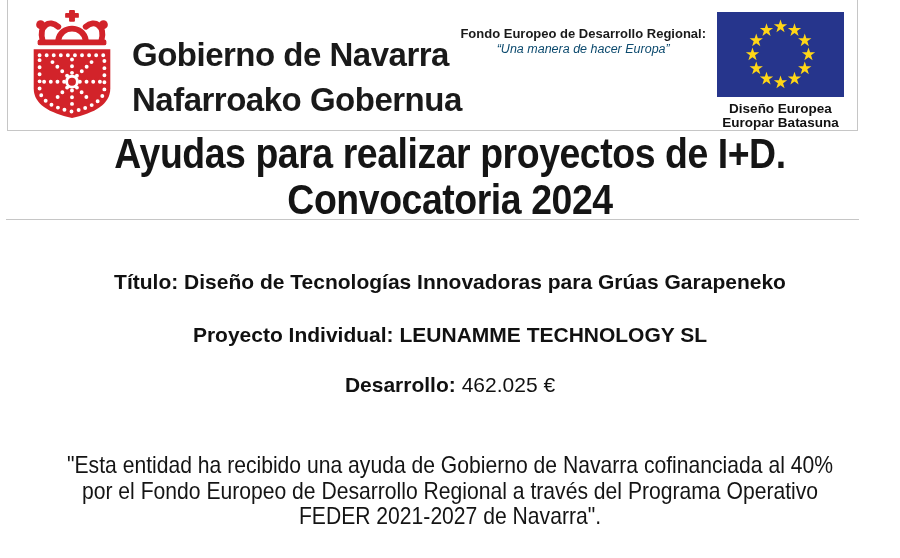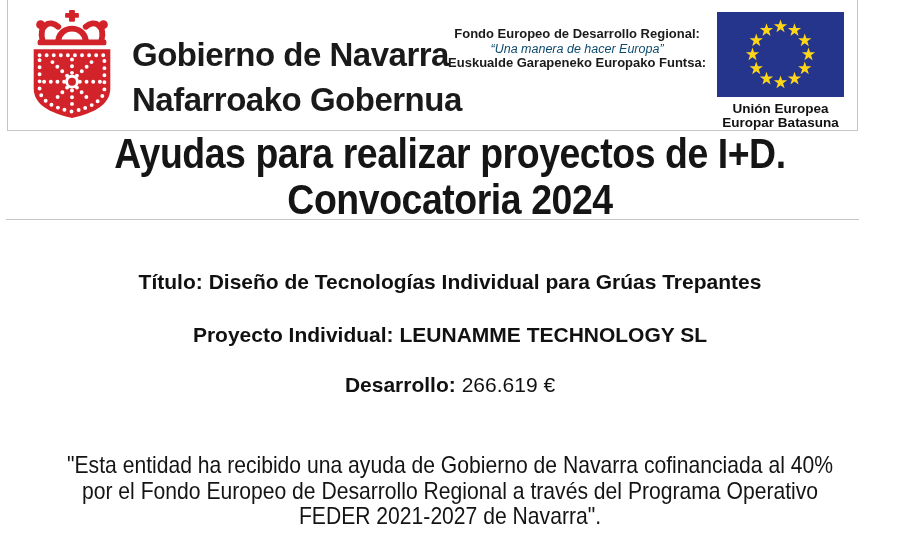--- a/index.html
+++ b/index.html
@@ -88,21 +88,20 @@
       </svg>
       <div class="wordmark">
         <div>Gobierno de Navarra</div>
         <div>Nafarroako Gobernua</div>
       </div>
     </div>
 
     <div class="feder-block">
       <div class="feder-title">Fondo Europeo de Desarrollo Regional:</div>
       <div class="feder-motto">“Una manera de hacer Europa”</div>
-      <div class="feder-title">Euskualde Garapeneko Europako Funtsa:</div>
     </div>
 
     <div class="eu-block">
       <svg class="eu-flag" viewBox="0 0 127 85" aria-hidden="true">
         <rect width="127" height="85" fill="#26358c"></rect>
         <defs>
           <path id="eustar" d="M0,-7 L1.59,-2.18 L6.66,-2.16 L2.57,0.83 L4.11,5.66 L0,2.7 L-4.11,5.66 L-2.57,0.83 L-6.66,-2.16 L-1.59,-2.18 Z" fill="#ffd617"></path>
         </defs>
         <use href="#eustar" transform="translate(63.5,14.5)"></use>
         <use href="#eustar" transform="translate(77.5,18.25)"></use>
@@ -111,41 +110,41 @@
         <use href="#eustar" transform="translate(87.75,56.5)"></use>
         <use href="#eustar" transform="translate(77.5,66.75)"></use>
         <use href="#eustar" transform="translate(63.5,70.5)"></use>
         <use href="#eustar" transform="translate(49.5,66.75)"></use>
         <use href="#eustar" transform="translate(39.25,56.5)"></use>
         <use href="#eustar" transform="translate(35.5,42.5)"></use>
         <use href="#eustar" transform="translate(39.25,28.5)"></use>
         <use href="#eustar" transform="translate(49.5,18.25)"></use>
       </svg>
       <div class="eu-caption">
-        <div>Unión Europea</div>
+        <div>Diseño Europea</div>
         <div>Europar Batasuna</div>
       </div>
     </div>
 
   </div>
 
   <div class="doc-title">
     <div>Ayudas para realizar proyectos de I+D.</div>
     <div>Convocatoria 2024</div>
   </div>
   <div class="title-rule"></div>
 
   <div class="field-line line-titulo">
-    <span class="lbl">Título:</span><span class="val-bold">Diseño de Tecnologías Individual para Grúas Trepantes</span>
+    <span class="lbl">Título:</span><span class="val-bold">Diseño de Tecnologías Innovadoras para Grúas Garapeneko</span>
   </div>
   <div class="field-line line-proyecto">
     <span class="lbl">Proyecto Individual:</span><span class="val-bold">LEUNAMME TECHNOLOGY SL</span>
   </div>
   <div class="field-line line-presupuesto">
-    <span class="lbl">Desarrollo:</span><span class="val-normal">266.619 €</span>
+    <span class="lbl">Desarrollo:</span><span class="val-normal">462.025 €</span>
   </div>
 
   <div class="disclaimer">
     <div>"Esta entidad ha recibido una ayuda de Gobierno de Navarra cofinanciada al 40%</div>
     <div>por el Fondo Europeo de Desarrollo Regional a través del Programa Operativo</div>
     <div>FEDER 2021-2027 de Navarra".</div>
   </div>
 
 </div>
 

